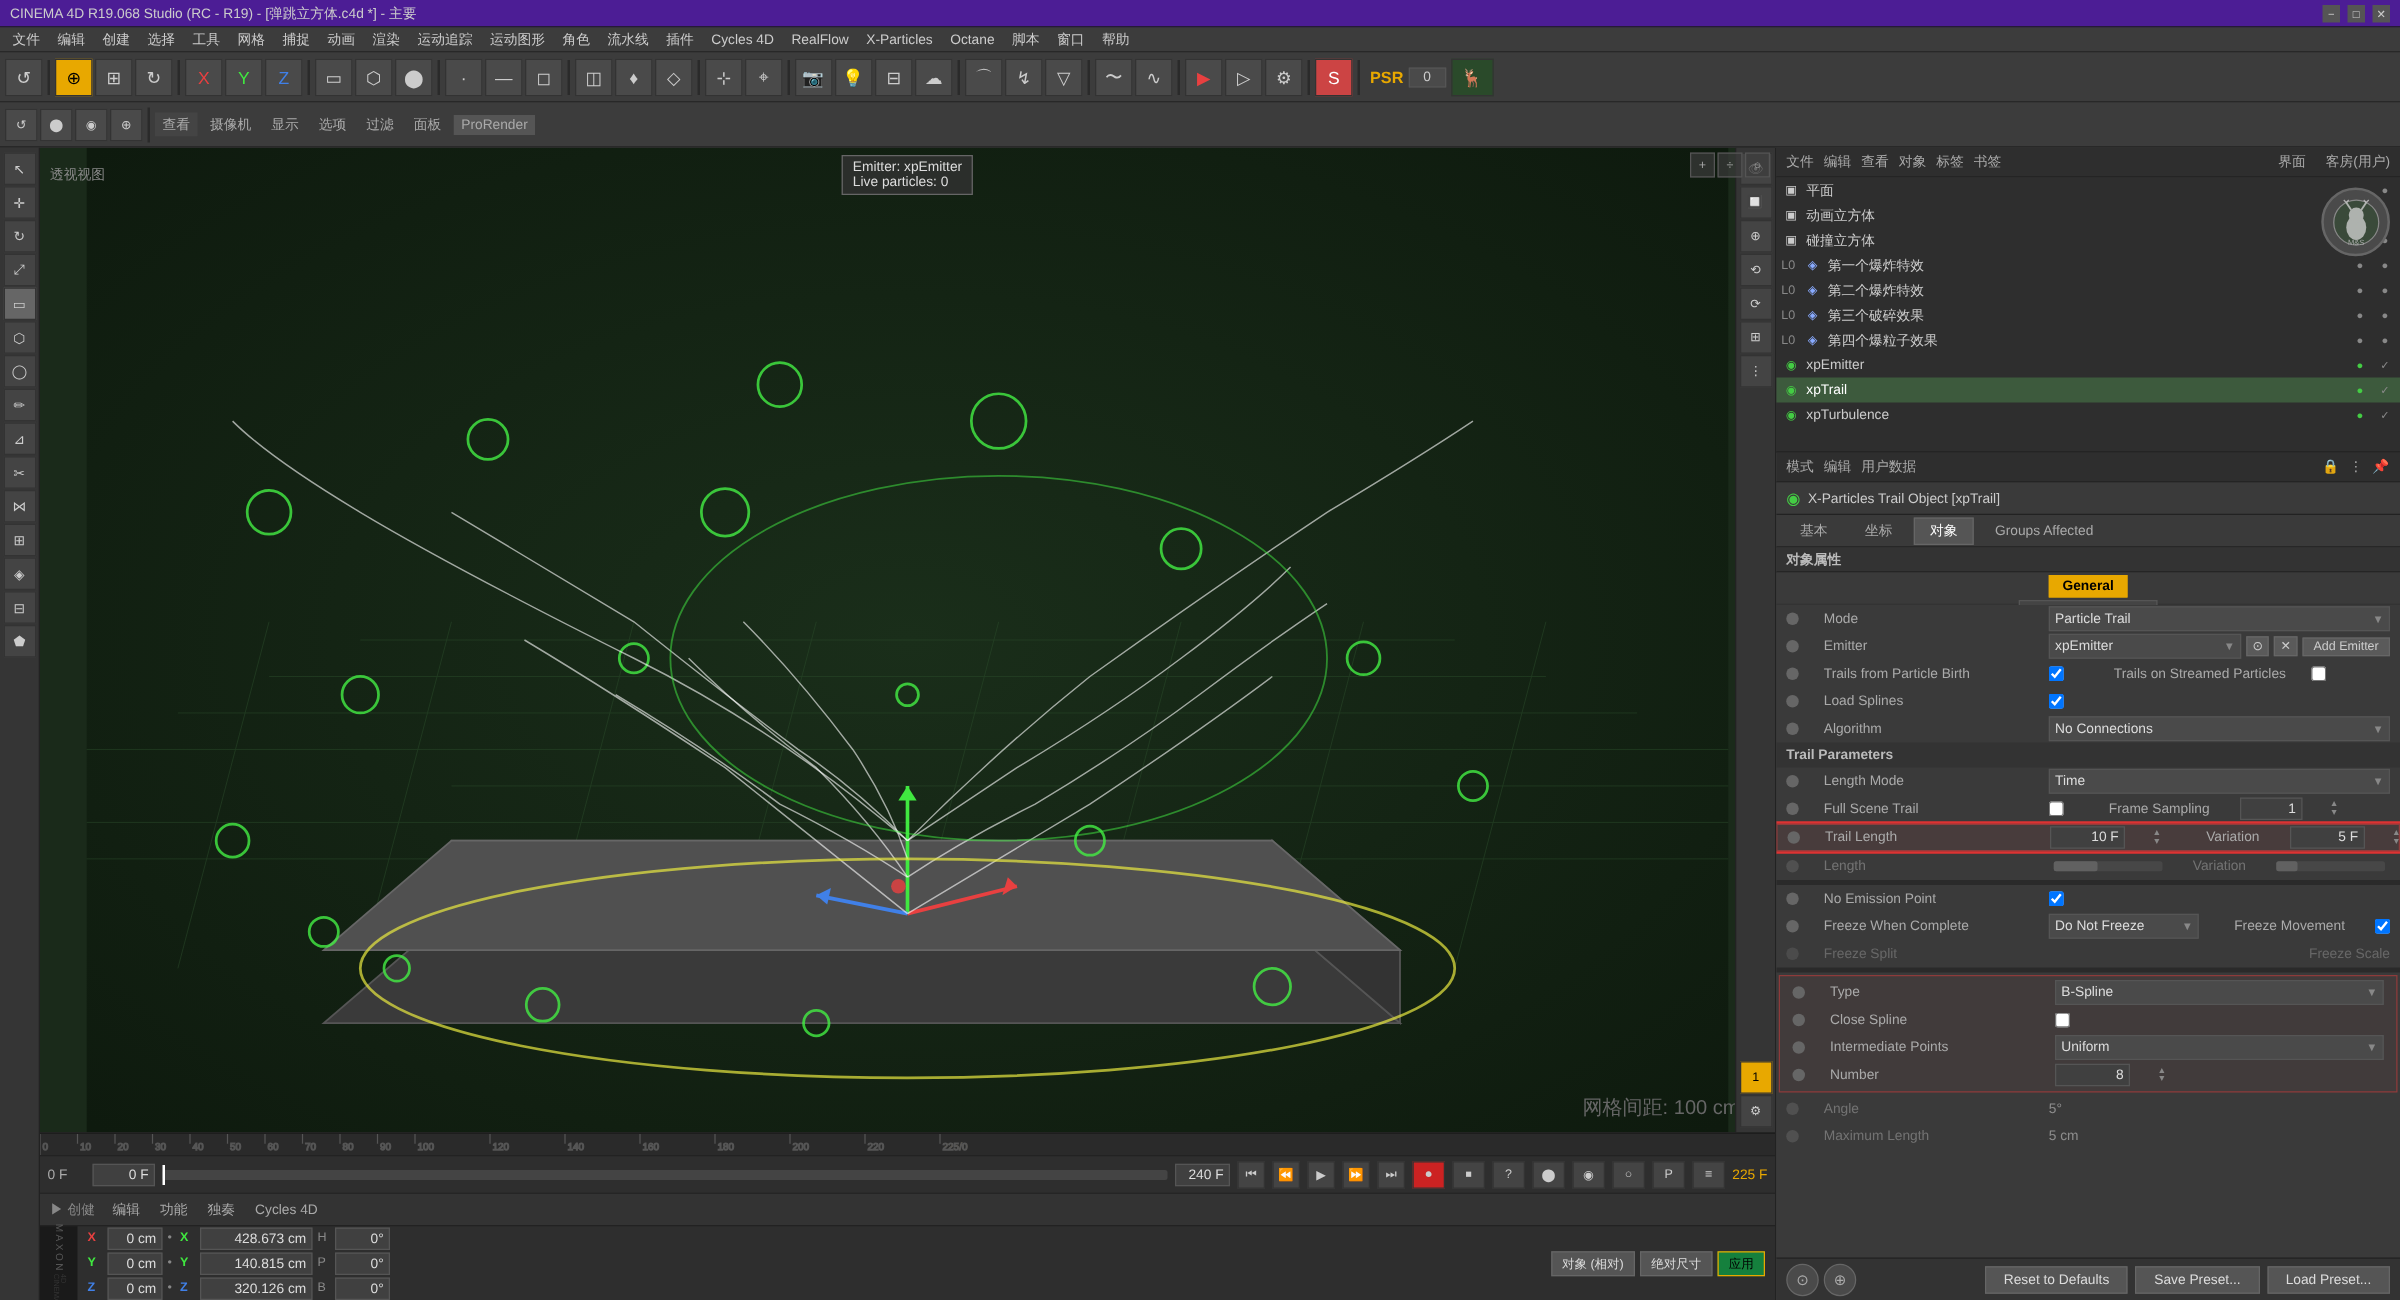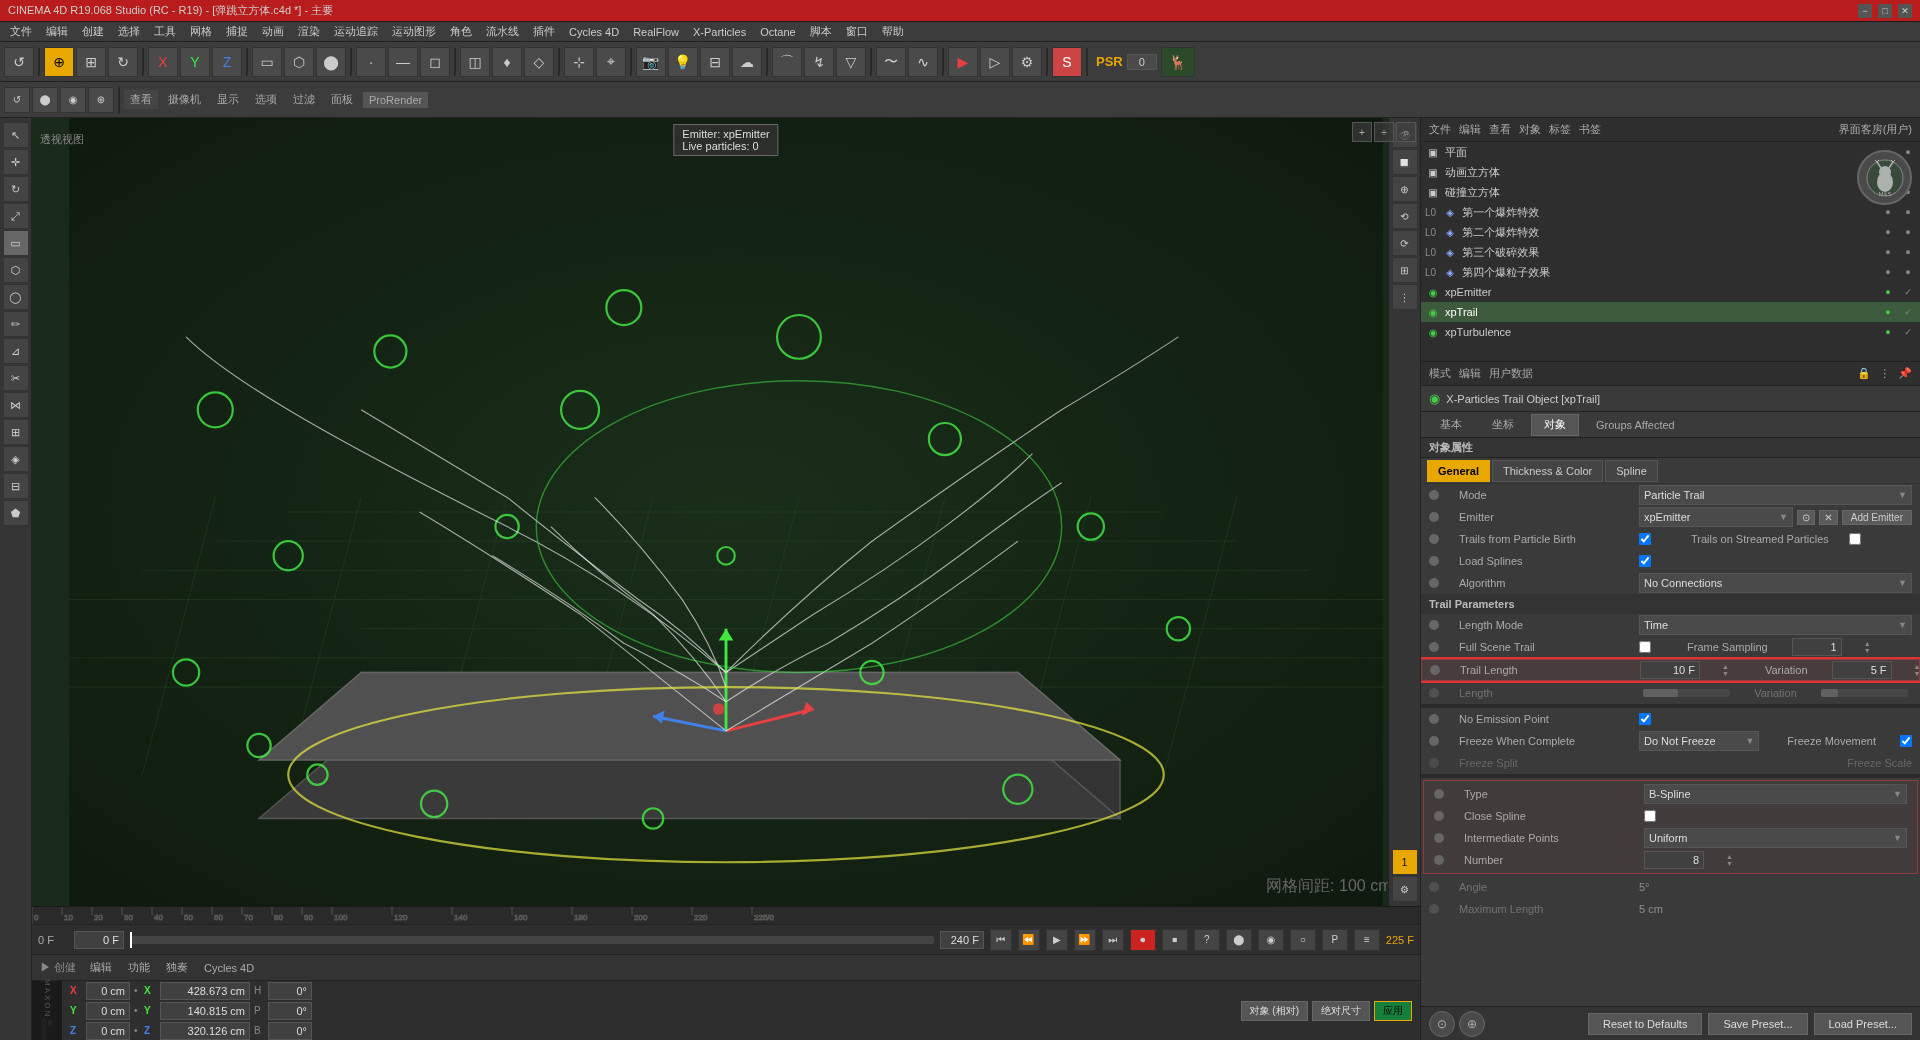--- a/index.html
+++ b/index.html
@@ -1,19 +1,19 @@
 <!DOCTYPE html>
 <html><head>
   <meta charset="utf-8">
   <style>
     * { margin: 0; padding: 0; box-sizing: border-box; }
     body { width: 1920px; height: 1040px; overflow: hidden; background: #3a3a3a; font-family: Arial, sans-serif; font-size: 11px; color: #ccc; }
 
     
-    #titlebar { width: 100%; height: 22px; background: #b91c1c; display: flex; align-items: center; justify-content: space-between; padding: 0 8px; border-bottom: 1px solid #1a1a1a; }
+    #titlebar { width: 100%; height: 22px; background: #4c1d95; display: flex; align-items: center; justify-content: space-between; padding: 0 8px; border-bottom: 1px solid #1a1a1a; }
     #titlebar .winbtns { display: flex; gap: 6px; }
     #titlebar .winbtn { width: 14px; height: 14px; background: #555; border: none; cursor: pointer; font-size: 9px; color: #ccc; display: flex; align-items: center; justify-content: center; }
 
     
     #menubar { width: 100%; height: 20px; background: #3c3c3c; display: flex; align-items: center; padding: 0 4px; border-bottom: 1px solid #222; gap: 2px; }
     #menubar span { font-size: 11px; color: #ccc; padding: 1px 6px; cursor: pointer; white-space: nowrap; }
 
     
     #toolbar { width: 100%; height: 40px; background: #3c3c3c; display: flex; align-items: center; padding: 2px 4px; border-bottom: 1px solid #222; gap: 2px; overflow: hidden; }
     .tb-btn { width: 30px; height: 30px; background: #4a4a4a; border: 1px solid #333; display: flex; align-items: center; justify-content: center; cursor: pointer; font-size: 14px; color: #ccc; }
@@ -54,21 +54,21 @@
     #props-tabs { height: 26px; background: #3a3a3a; display: flex; align-items: center; padding: 0 6px; border-bottom: 1px solid #222; gap: 2px; }
     .props-tab { padding: 2px 12px; height: 22px; display: flex; align-items: center; font-size: 11px; cursor: pointer; border: 1px solid transparent; }
     .props-tab.active { background: #555; border-color: #666; color: #fff; }
     .props-tab:not(.active) { color: #aaa; }
 
     
     #obj-attr-label { height: 20px; background: #333; display: flex; align-items: center; padding: 0 8px; border-bottom: 1px solid #222; }
     #obj-attr-label span { font-size: 11px; color: #bbb; font-weight: bold; }
 
     
-    #sub-tabs { height: 26px; background: #3a3a3a; display: flex; align-items: center; padding: 2px 6px; border-bottom: 1px solid #333; gap: 2px; }
+    #sub-tabs { height: 26px; background: #3a3a3a; display: flex; align-items: center; padding: 2px 6px; border-bottom: 1px solid #333; gap: 2px; flex-direction: column; }
     .sub-tab { padding: 2px 10px; height: 22px; display: flex; align-items: center; font-size: 11px; cursor: pointer; border: 1px solid #555; }
     .sub-tab.active { background: #e8a800; color: #000; font-weight: bold; border-color: #e8a800; }
     .sub-tab:not(.active) { color: #ccc; background: #444; }
     .prop-row { height: 22px; display: flex; align-items: center; padding: 0 8px; gap: 20px; }
     .prop-label { font-size: 11px; color: #aaa; width: 160px; flex-shrink: 0; }
     .prop-value { font-size: 11px; color: #ddd; flex: 1; }
     .prop-dot { width: 10px; height: 10px; background: #666; border-radius: 50%; flex-shrink: 0; }
     .prop-check { width: 12px; height: 12px; }
     .prop-btn { background: #5a5a5a; border: 1px solid #666; padding: 1px 8px; font-size: 11px; color: #ccc; cursor: pointer; }
 
@@ -507,21 +507,21 @@
 
       <div id="scene-header" style="height:24px;background:#2e2e2e;display:flex;align-items:center;padding:0 8px;border-bottom:1px solid #222;justify-content:space-between;">
         <div style="display:flex;gap:8px;">
           <span style="font-size:11px;color:#aaa;cursor:pointer;">文件</span>
           <span style="font-size:11px;color:#aaa;cursor:pointer;">编辑</span>
           <span style="font-size:11px;color:#aaa;cursor:pointer;">查看</span>
           <span style="font-size:11px;color:#aaa;cursor:pointer;">对象</span>
           <span style="font-size:11px;color:#aaa;cursor:pointer;">标签</span>
           <span style="font-size:11px;color:#aaa;cursor:pointer;">书签</span>
         </div>
-        <div style="display:flex;gap:0;">
+        <div style="display:flex;gap:16px;">
           <span style="font-size:11px;color:#aaa;cursor:pointer;">界面</span>
           <span style="font-size:11px;color:#aaa;cursor:pointer;">客房(用户)</span>
         </div>
       </div>
 
       <div id="scene-tree" style="height:220px;background:#2e2e2e;overflow-y:auto;border-bottom:1px solid #222;position:relative;">
 
         <div style="position:absolute;right:8px;top:8px;width:55px;height:55px;background:#4a4a4a;border-radius:50%;display:flex;align-items:center;justify-content:center;border:2px solid #666;z-index:5;">
           <svg width="40" height="40" viewBox="0 0 40 40" xmlns="http://www.w3.org/2000/svg">
             <circle cx="20" cy="20" r="18" fill="#3a4a3a" stroke="#888" stroke-width="1"></circle>

